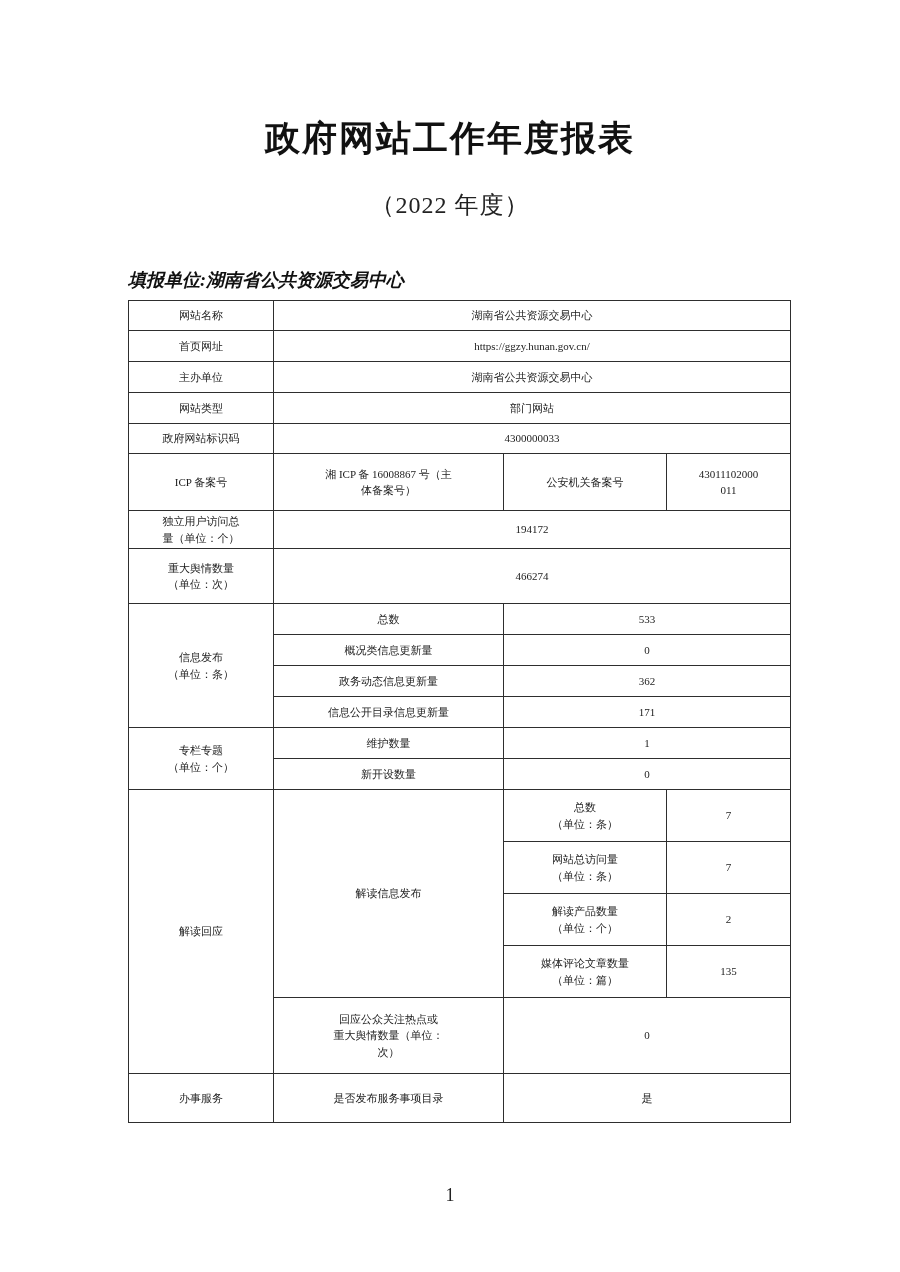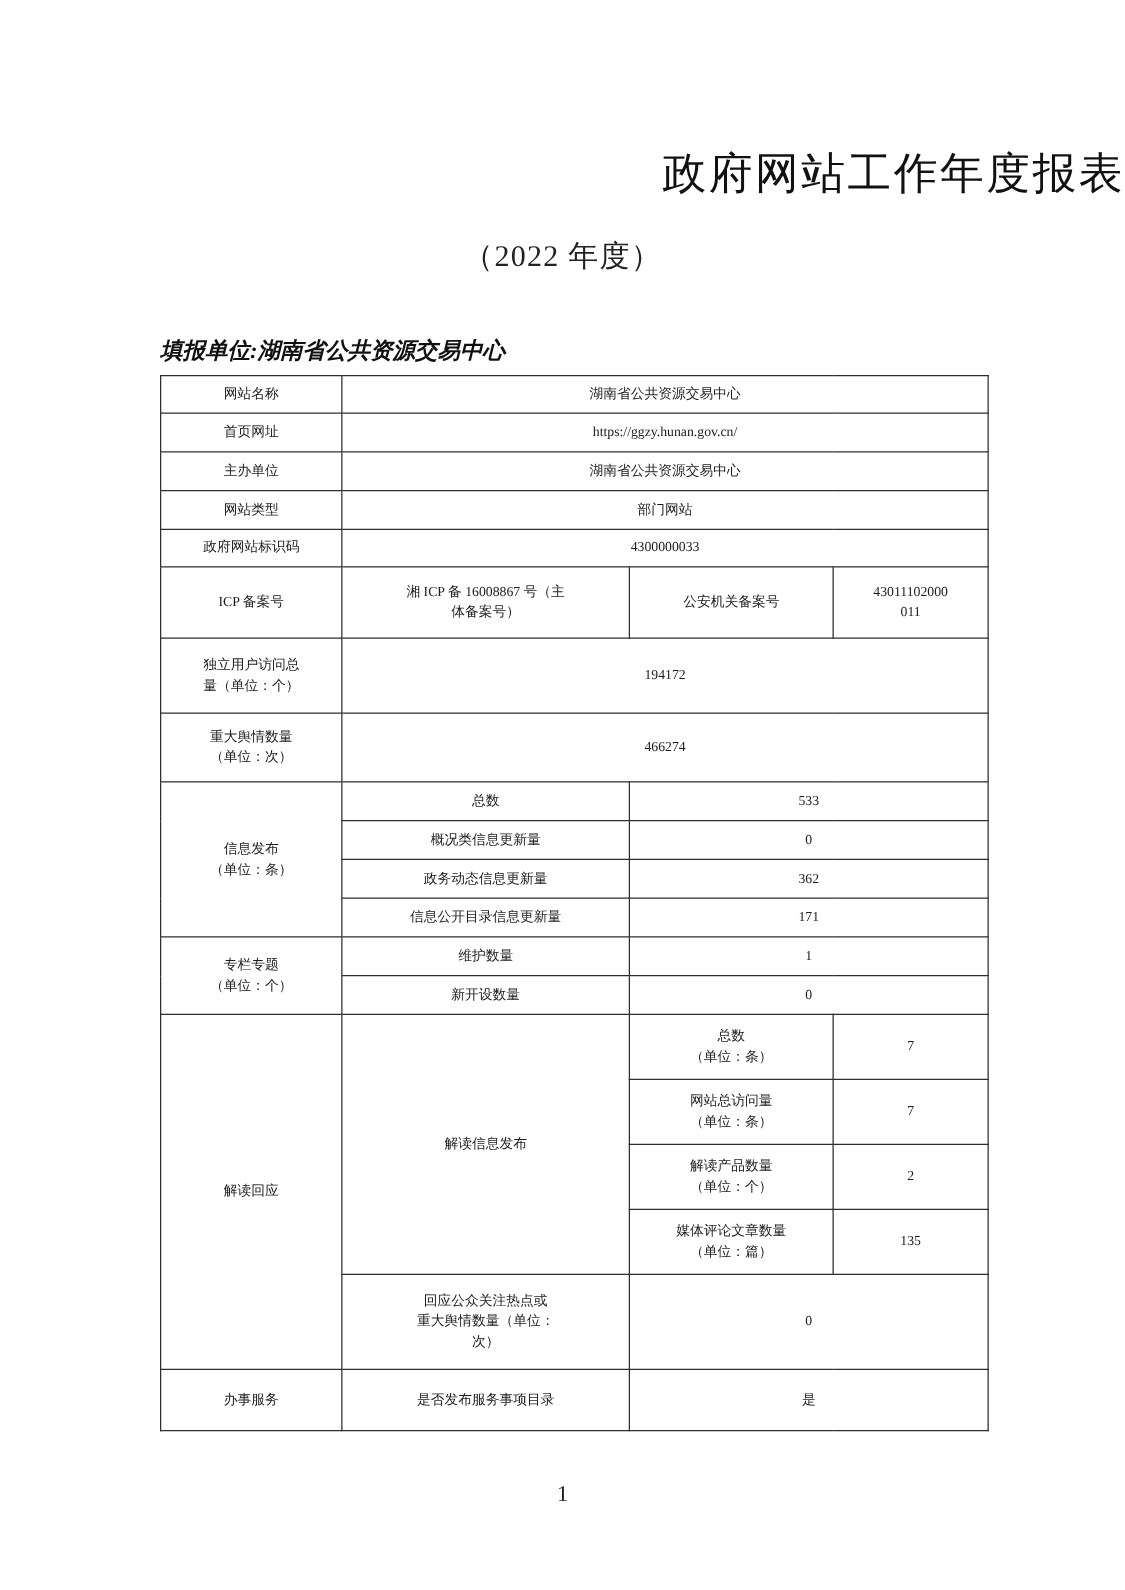--- a/index.html
+++ b/index.html
@@ -10,23 +10,23 @@
     background: #ffffff;
     font-family: "Liberation Serif", "DejaVu Serif", serif;
     color: #1c1c1c;
     overflow: hidden;
   }
   .doc-title {
     position: absolute;
     top: 115px;
     left: 0;
     width: 900px;
-    text-align: right;
+    text-align: center;
     font-family: "Liberation Sans", "DejaVu Sans", sans-serif;
-    font-weight: normal;
+    font-weight: bold;
     font-size: 35px;
     letter-spacing: 2px;
     color: #111;
   }
   .doc-subtitle {
     position: absolute;
     top: 189px;
     left: 0;
     width: 900px;
     text-align: center;
@@ -114,21 +114,21 @@
         <td colspan="3">4300000033</td>
       </tr>
       <tr style="height:57px">
         <td>ICP 备案号</td>
         <td>湘 ICP 备 16008867 号（主
 体备案号）</td>
         <td>公安机关备案号</td>
         <td>43011102000
 011</td>
       </tr>
-      <tr style="height:60px">
+      <tr style="height:38px">
         <td>独立用户访问总
 量（单位：个）</td>
         <td colspan="3">194172</td>
       </tr>
       <tr style="height:55px">
         <td>重大舆情数量
 （单位：次）</td>
         <td colspan="3">466274</td>
       </tr>
 

